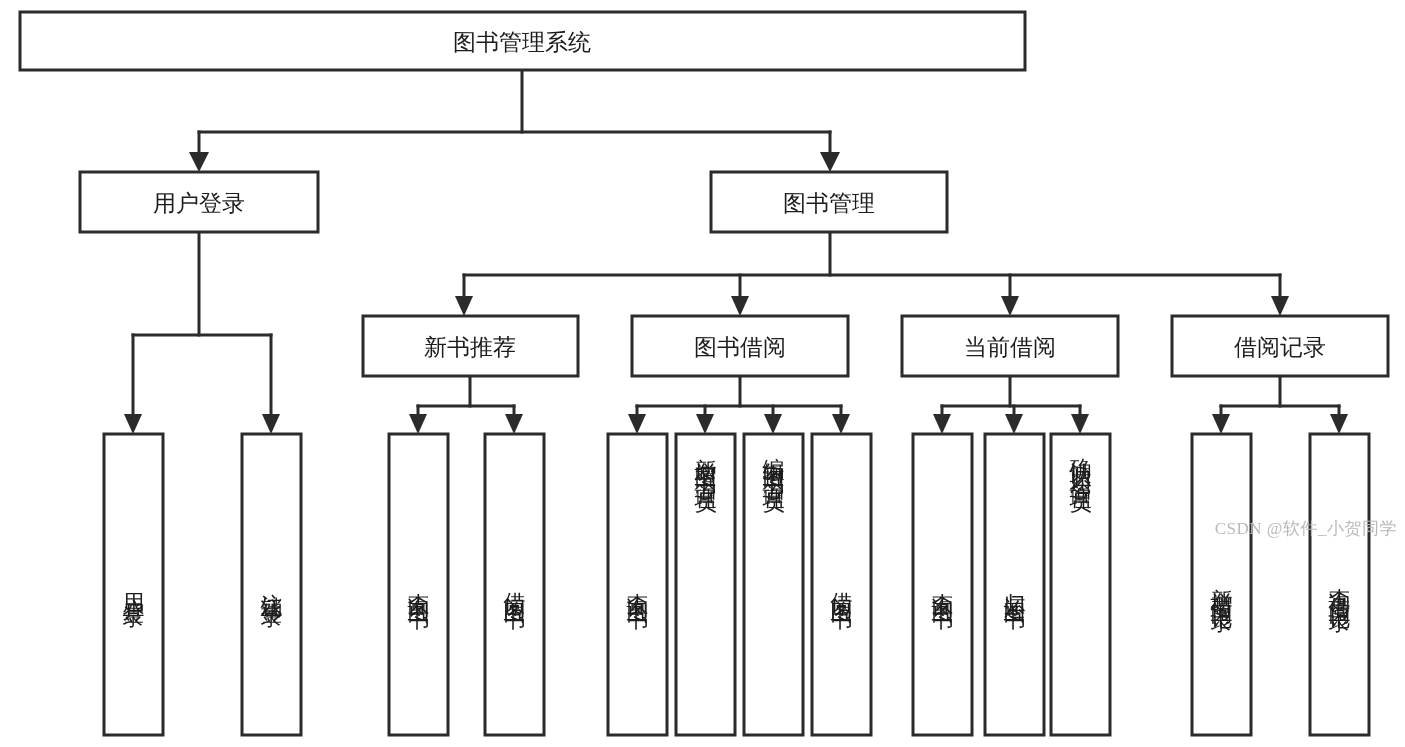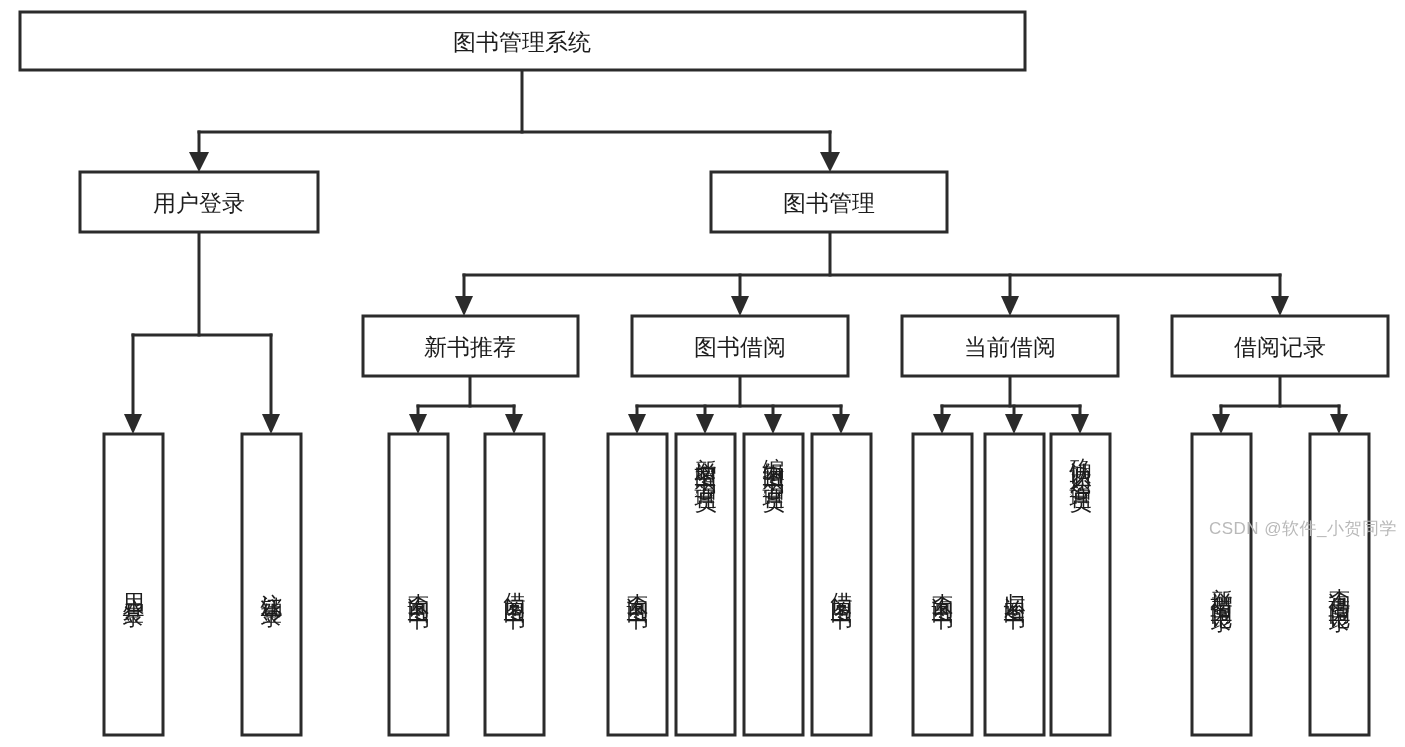--- a/index.html
+++ b/index.html
@@ -60,21 +60,21 @@
     color: #1c1c1c;
     letter-spacing: 5px;
     text-align: center;
     white-space: nowrap;
     pointer-events: none;
   }
   .watermark {
     position: absolute;
     right: 8px;
     bottom: 4px;
-    font-family: Liberation Sans, sans-serif;
+    font-family: Liberation Serif, serif;
     font-size: 17px;
     color: #b9b9b9;
     letter-spacing: 0.5px;
     white-space: nowrap;
     text-align: right;
   }
 </style>
 </head>
 <body>
 

